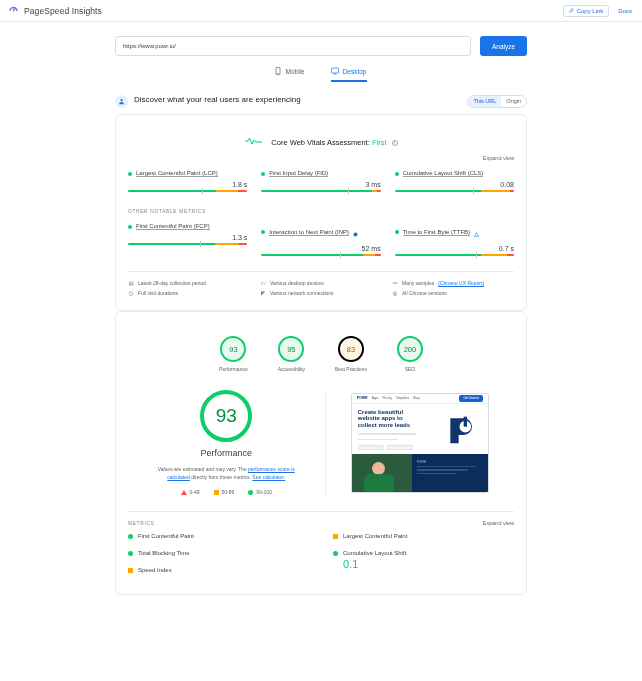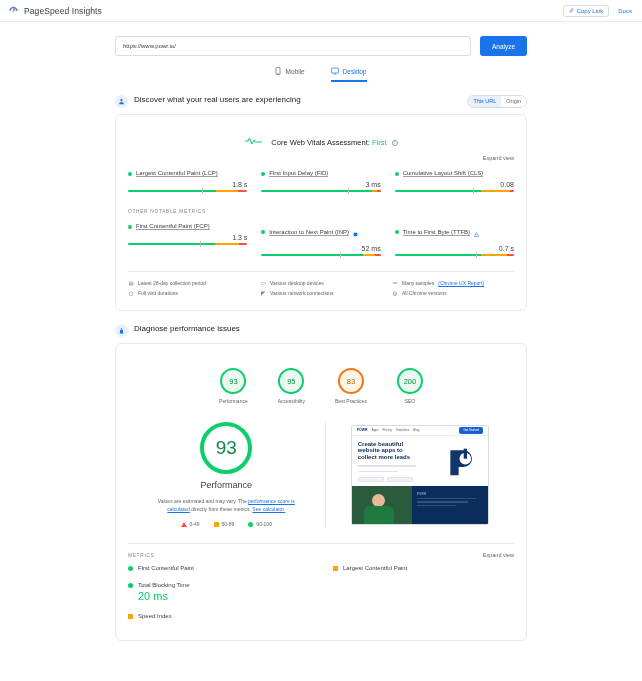--- a/index.html
+++ b/index.html
@@ -141,21 +141,21 @@
     display: flex; justify-content: center; gap: 30px;
     padding: 14px 0 6px 0;
   }
   .gauge-item { text-align: center; }
   .ring {
     width: 26px; height: 26px; border-radius: 50%;
     display: flex; align-items: center; justify-content: center;
     font-size: 7.5px; margin: 0 auto 4px auto;
   }
   .ring.green { border: 2px solid #0cce6b; color: #0b8a47; background: #e9f9f0; }
-  .ring.orange { border: 2px solid #f97316; color: #b06000; background: #fff6e5; }
+  .ring.orange { border: 2px solid #000000; color: #b06000; background: #fff6e5; }
   .gauge-cat { font-size: 5px; color: #5f6368; }
 
   .perf-split { display: flex; gap: 0; padding: 12px 0 4px 0; }
   .perf-left { flex: 1; text-align: center; border-right: 1px solid #e8eaed; padding: 0 12px; }
   .perf-right { flex: 1; display: flex; align-items: center; justify-content: center; padding: 0 8px; }
 
   .big-ring {
     width: 52px; height: 52px; border-radius: 50%;
     border: 4px solid #0cce6b; background: #fff;
     display: flex; align-items: center; justify-content: center;
@@ -444,28 +444,20 @@
           <span class="foot-link">(Chrome UX Report)</span>
         </div>
         <div class="foot-item">
           <span class="foot-icon">◍</span>
           <span>All Chrome versions</span>
         </div>
       </div>
     </div>
   </div>
 
-  <div class="section-head">
-    <div class="section-badge">
-      <svg width="7" height="7" viewBox="0 0 16 16" fill="#1a73e8">
-        <path d="M8 1l2 4H6zM5 6h6l1 9H4z"></path>
-      </svg>
-    </div>
-    <div class="section-title">Diagnose performance issues</div>
-  </div>
 
   <div class="card">
 
     <div class="gauge-row">
       <div class="gauge-item">
         <div class="ring green">93</div>
         <div class="gauge-cat">Performance</div>
       </div>
       <div class="gauge-item">
         <div class="ring green">95</div>
@@ -558,35 +550,41 @@
           <div class="m-top">
             <span class="m-sq green"></span>
             <span class="m-name">First Contentful Paint</span>
           </div>
         </div>
         <div class="m-item">
           <div class="m-top">
             <span class="m-sq green"></span>
             <span class="m-name">Total Blocking Time</span>
           </div>
-          <div class="m-val green">20 ms</div>
         </div>
         <div class="m-item">
           <div class="m-top">
             <span class="m-sq orange"></span>
             <span class="m-name">Speed Index</span>
           </div>
         </div>
       </div>
       <div class="m-col">
         <div class="m-item">
           <div class="m-top">
             <span class="m-sq orange"></span>
             <span class="m-name">Largest Contentful Paint</span>
           </div>
         </div>
+        <div class="m-item">
+          <div class="m-top">
+            <span class="m-sq green"></span>
+            <span class="m-name">Cumulative Layout Shift</span>
+          </div>
+          <div class="m-val green">0.1</div>
+        </div>
       </div>
     </div>
 
   </div>
 
 </div>
 </div>
 
 </body></html>

